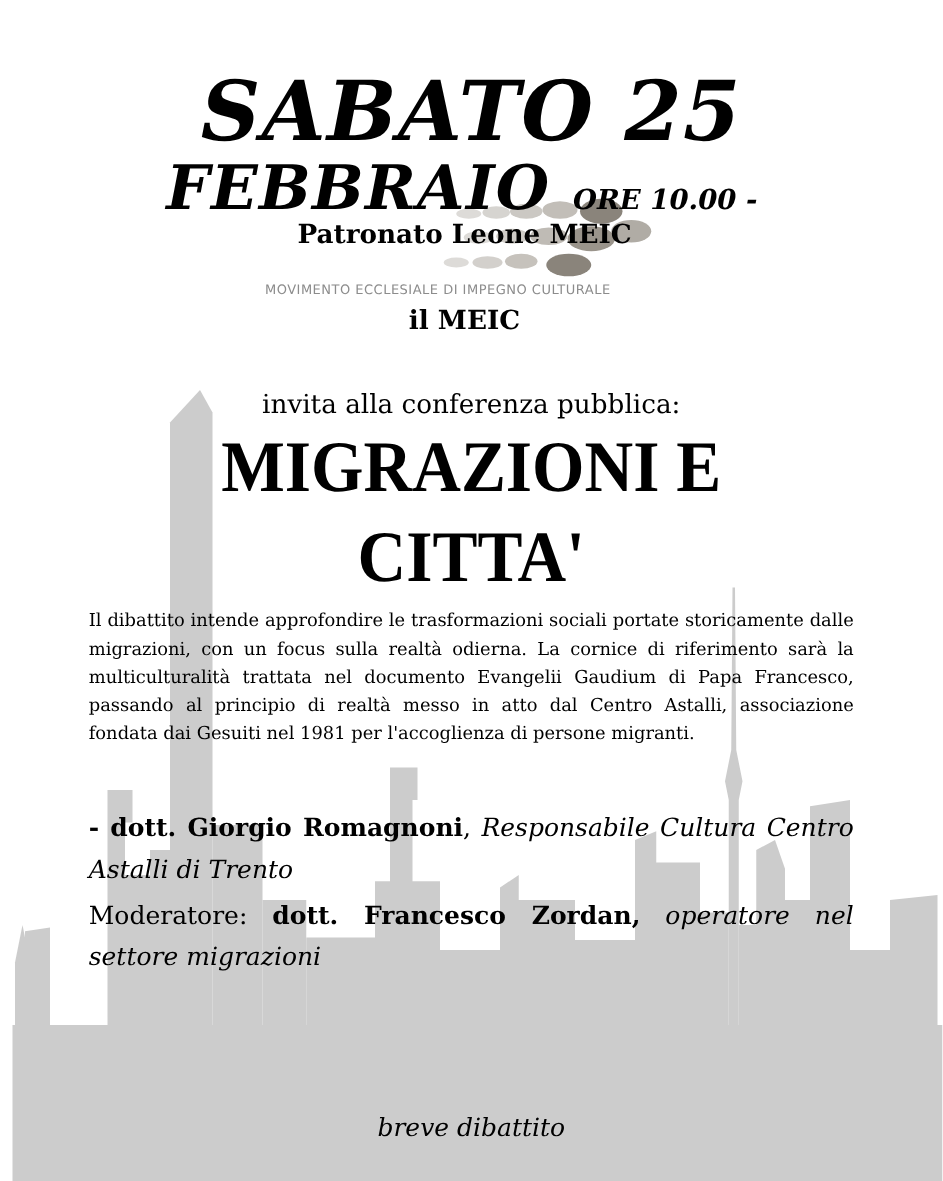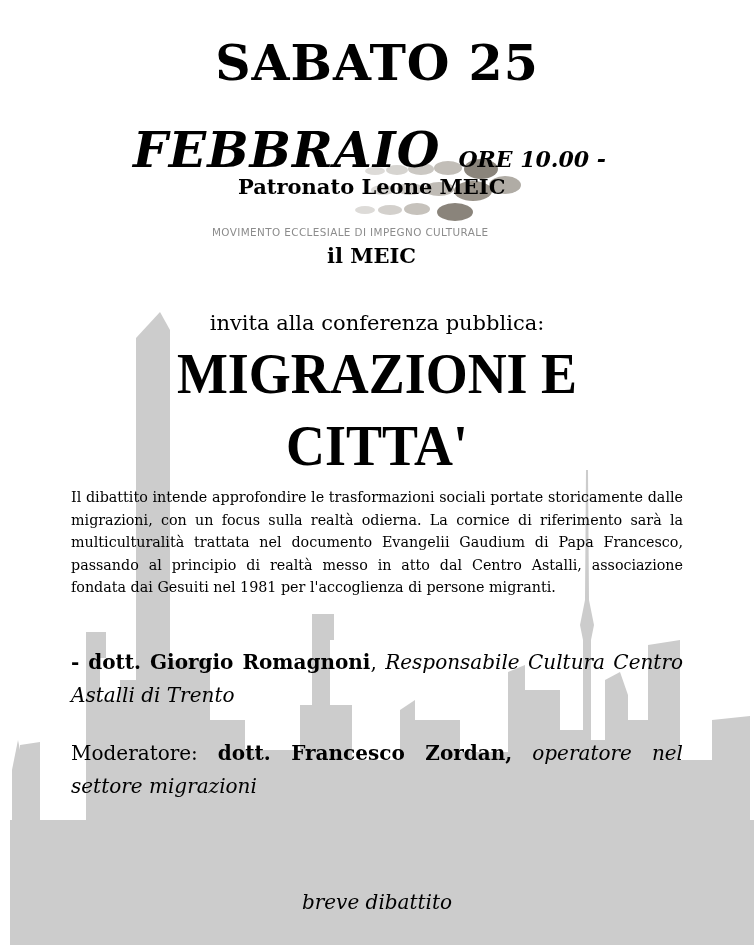--- a/index.html
+++ b/index.html
@@ -6,37 +6,37 @@
   body {
     width: 754px; height: 945px; position: relative; overflow: hidden;
     background: #ffffff;
     font-family: "DejaVu Serif", "Liberation Serif", serif;
     color: #000;
   }
   #skyline { position: absolute; left: 0; top: 0; width: 754px; height: 945px; z-index: 0; }
   #logo { position: absolute; left: 205px; top: 155px; width: 400px; height: 90px; z-index: 1; }
   .layer { position: absolute; left: 0; top: 0; width: 754px; height: 945px; z-index: 2; }
   .c { position: absolute; left: 0; width: 754px; text-align: center; white-space: nowrap; }
-  .date1 { top: 34px; font-size: 49px; font-weight: bold; letter-spacing: 1px; }
+  .date1 { top: 50px; font-size: 66px; font-weight: bold; letter-spacing: 1px; font-style: italic; }
   .date2 { top: 121px; left: 133px; width: auto; text-align: left; font-size: 49px; font-weight: bold; letter-spacing: 1px; font-style: italic; }
   .ore { font-size: 22px; font-weight: bold; letter-spacing: 0; }
   .venue { top: 174px; left: 238px; width: auto; text-align: left; font-size: 21px; font-weight: bold; }
   .logo-text { position: absolute; top: 226px; left: 212px; font-family: "DejaVu Sans", sans-serif; font-size: 10.4px; color: #8c8c8c; letter-spacing: 0.4px; white-space: nowrap; }
   .meic { top: 243px; left: 327px; width: auto; text-align: right; font-size: 21px; font-weight: bold; }
   .invite { top: 311px; font-size: 21px; font-weight: normal; }
   .title { font-family: "Liberation Serif", serif; font-weight: bold; font-size: 58px; transform: scaleX(0.93); }
   .t1 { top: 340px; }
   .t2 { top: 412px; }
   .desc {
     position: absolute; left: 71px; top: 486px; width: 612px;
     font-size: 14.3px; line-height: 22.5px; text-align: justify; text-align-last: left;
   }
   .speakers { position: absolute; left: 71px; top: 646px; width: 612px; font-size: 20px; line-height: 33px; }
   .speakers p { margin: 0; text-align: justify; }
-  .speakers .gap { margin-top: 25px; }
+  .speakers .gap { margin-top: 4px; }
   .b { font-weight: bold; }
   .i { font-style: italic; }
   .follow { top: 856px; font-size: 20px; font-style: italic; }
   .follow2 { top: 890px; font-size: 20px; font-style: italic; }
 </style>
 </head>
 <body>
 
 <svg id="skyline" viewBox="0 0 754 945" xmlns="http://www.w3.org/2000/svg">
   <g fill="#cccccc">

